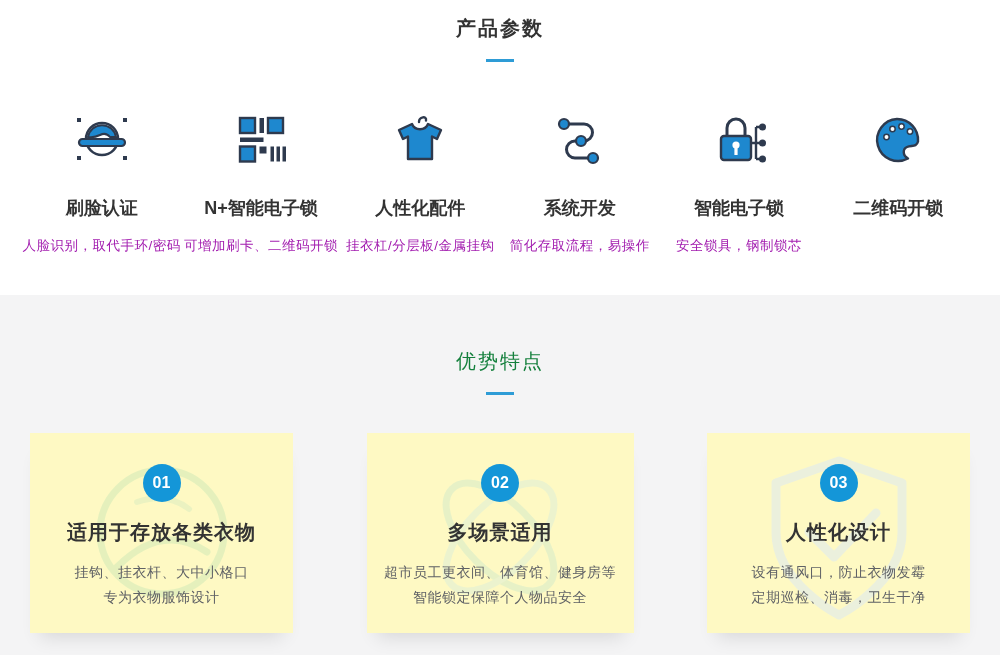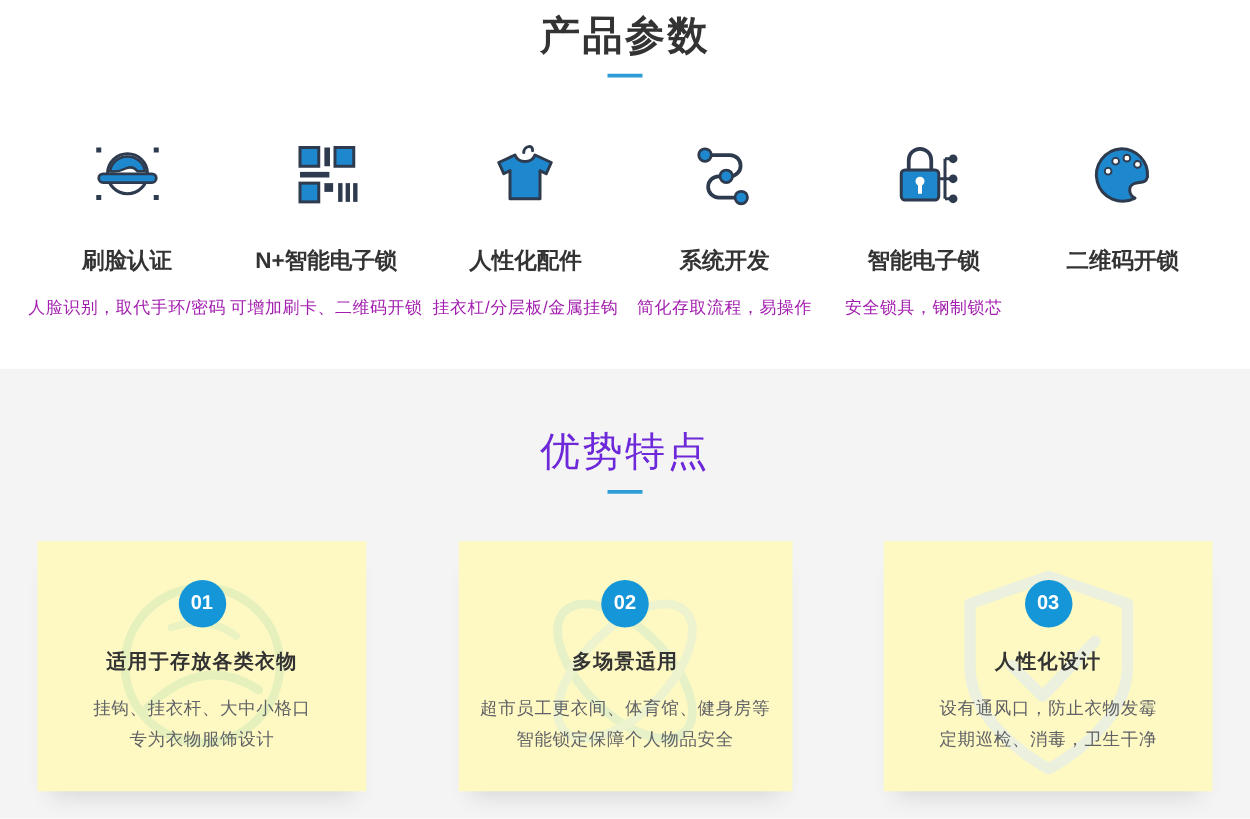--- a/index.html
+++ b/index.html
@@ -7,21 +7,21 @@
   body {
     font-family: "Liberation Sans", "DejaVu Sans", sans-serif;
     background: #ffffff;
     color: #333;
   }
 
   
   .params-section { padding-top: 10px; height: 295px; background: #ffffff; }
   .section-title {
     text-align: center;
-    font-size: 32px;
+    font-size: 20px;
     letter-spacing: 2px;
     color: #333333;
     line-height: 36px;
   }
   .params-section .section-title { font-weight: 700; }
   .title-dash {
     width: 28px; height: 3px;
     background: #2e9cd6;
     margin: 13px auto 0 auto;
   }
@@ -45,21 +45,21 @@
     margin-top: 17px;
     letter-spacing: 0.5px;
   }
 
   
   .adv-section {
     background: #f4f4f5;
     height: 360px;
     padding-top: 48px;
   }
-  .adv-section .section-title { font-weight: 400; color: #6d28d9; }
+  .adv-section .section-title { font-weight: 400; color: #15803d; }
   .cards-row {
     display: flex;
     justify-content: space-between;
     padding: 0 30px;
     margin-top: 38px;
   }
   .adv-card {
     position: relative;
     width: 263px;
     height: 200px;
@@ -82,21 +82,21 @@
     border-radius: 50%;
     background: #1496d8;
     color: #ffffff;
     font-size: 16px;
     font-weight: 700;
     line-height: 38px;
     margin: 0 auto;
   }
   .card-title {
     position: relative;
-    font-size: 16px;
+    font-size: 20px;
     font-weight: 700;
     color: #333333;
     margin-top: 17px;
     letter-spacing: 1px;
   }
   .card-desc {
     position: relative;
     font-size: 14px;
     color: #606266;
     line-height: 25px;

